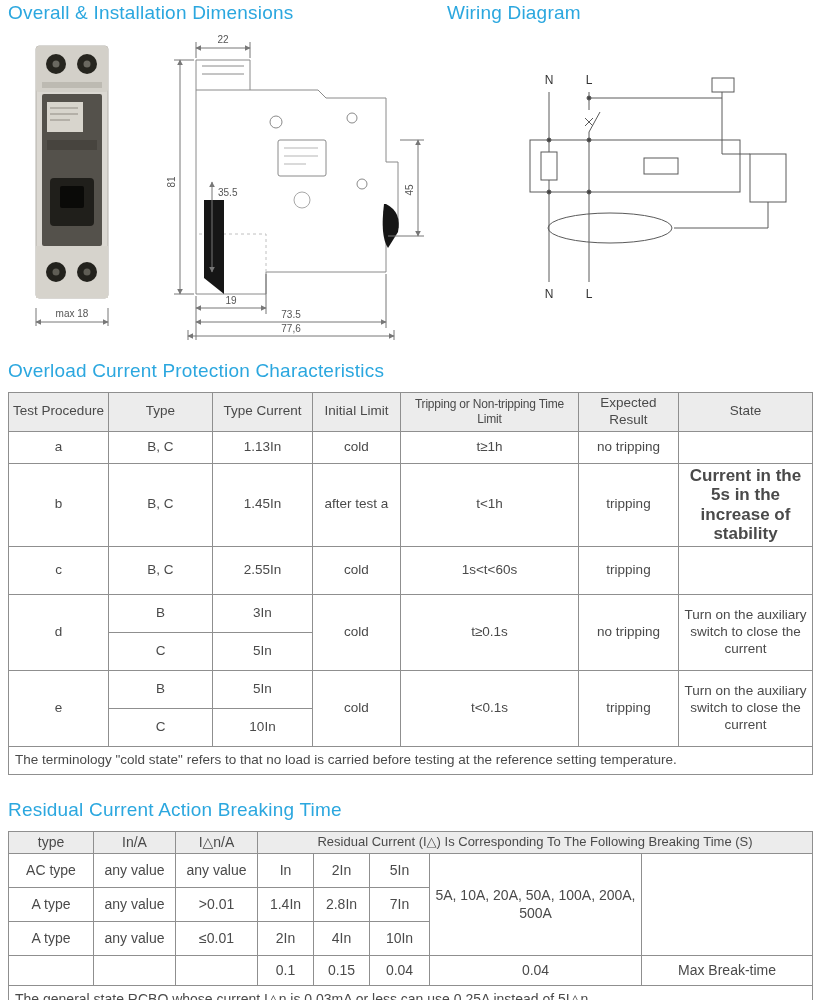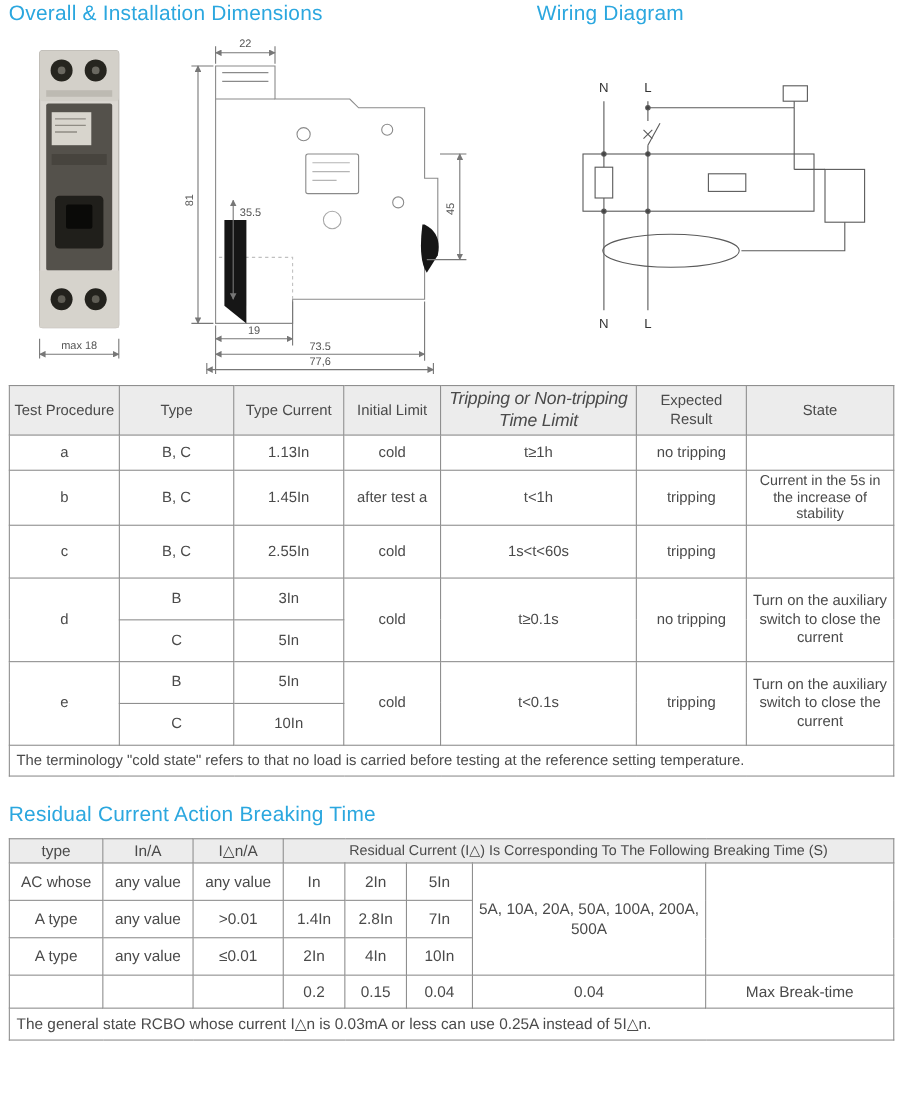--- a/index.html
+++ b/index.html
@@ -2,39 +2,39 @@
 <html><head>
 <meta charset="utf-8">
 <style>
   html,body { margin:0; padding:0; background:#ffffff; }
   body { width:820px; height:1000px; font-family:"Liberation Sans",sans-serif; color:#4a4a4a; overflow:hidden; }
   .page { padding:2px 8px 12px 8px; }
 
   .top-headings { position:relative; height:26px; }
   .section-title { color:#2BA7DF; font-size:19px; font-weight:500; margin:0; letter-spacing:0.2px; }
   #h-dims { position:absolute; left:0; top:0; }
-  #h-wiring { position:absolute; left:480px; top:0; }
+  #h-wiring { position:absolute; left:439px; top:0; }
 
   .figures { position:relative; height:322px; }
   .figures svg { position:absolute; }
   #fig-photo { left:12px; top:12px; }
   #fig-profile { left:148px; top:4px; }
   #fig-wiring { left:486px; top:42px; }
 
   .svg-dim-text { font-size:10px; fill:#555; font-family:"Liberation Sans",sans-serif; }
   .svg-label { font-size:12px; fill:#333; font-family:"Liberation Sans",sans-serif; }
 
   h2.mid { margin:10px 0 10px 0; }
 
   table { border-collapse:collapse; width:804px; table-layout:fixed; }
   th,td { border:1px solid #8f8f8f; text-align:center; vertical-align:middle;
           font-size:13.5px; color:#4a4a4a; padding:2px 3px; line-height:1.25; }
   thead th { background:#ececec; font-weight:400; }
-  th.condensed { font-size:16px; letter-spacing:-0.2px;font-style:italic; }
-  td.small-note { font-size:13px; line-height:1.15; }
+  th.condensed { font-size:12px; letter-spacing:-0.2px; }
+  td.small-note { font-size:17px; line-height:1.15;font-weight:bold; }
   td.footnote { text-align:left; font-size:13.5px; padding:5px 6px; }
   #residual-table td, #residual-table th { font-size:14px; }
   #residual-table th.span-head { font-size:13px; }
 </style>
 </head>
 <body>
 
 <div class="page">
 
   <div class="top-headings">
@@ -153,20 +153,21 @@
         <circle cx="95" cy="122" r="2" fill="#444"></circle>
         <circle cx="95" cy="28" r="2" fill="#444"></circle>
       </g>
       <text class="svg-label" x="55" y="14" text-anchor="middle">N</text>
       <text class="svg-label" x="95" y="14" text-anchor="middle">L</text>
       <text class="svg-label" x="55" y="228" text-anchor="middle">N</text>
       <text class="svg-label" x="95" y="228" text-anchor="middle">L</text>
     </svg>
   </div>
 
+  <h2 class="section-title mid">Overload Current Protection Characteristics</h2>
 
   <table id="overload-table">
     <colgroup>
       <col style="width:100px">
         <col style="width:104px">
         <col style="width:100px">
         <col style="width:88px">
       <col style="width:178px">
         <col style="width:100px">
         <col style="width:134px">
@@ -258,21 +259,21 @@
     <thead>
       <tr>
         <th>type</th>
         <th>In/A</th>
         <th>I△n/A</th>
         <th class="span-head" colspan="5">Residual Current (I△) Is Corresponding To The Following Breaking Time (S)</th>
       </tr>
     </thead>
     <tbody>
       <tr style="height:34px">
-        <td>AC whose</td>
+        <td>AC type</td>
         <td>any value</td>
         <td>any value</td>
         <td>In</td>
         <td>2In</td>
         <td>5In</td>
         <td rowspan="3">5A, 10A, 20A, 50A, 100A, 200A, 500A</td>
         <td rowspan="3"></td>
       </tr>
       <tr style="height:34px">
         <td>A type</td>
@@ -287,21 +288,21 @@
         <td>any value</td>
         <td>≤0.01</td>
         <td>2In</td>
         <td>4In</td>
         <td>10In</td>
       </tr>
       <tr style="height:30px">
         <td></td>
         <td></td>
         <td></td>
-        <td>0.2</td>
+        <td>0.1</td>
         <td>0.15</td>
         <td>0.04</td>
         <td>0.04</td>
         <td>Max Break-time</td>
       </tr>
       <tr>
         <td class="footnote" colspan="8">The general state RCBO whose current I△n is 0.03mA or less can use 0.25A instead of 5I△n.</td>
       </tr>
     </tbody>
   </table>

